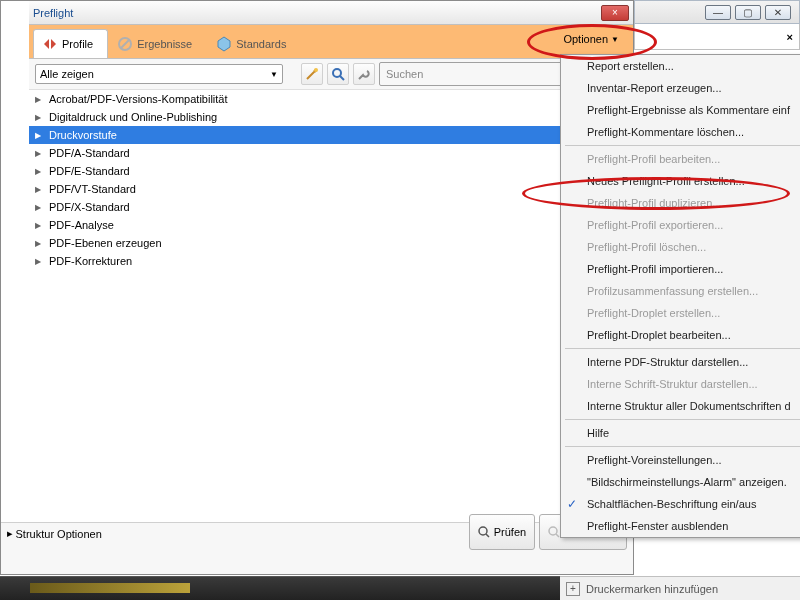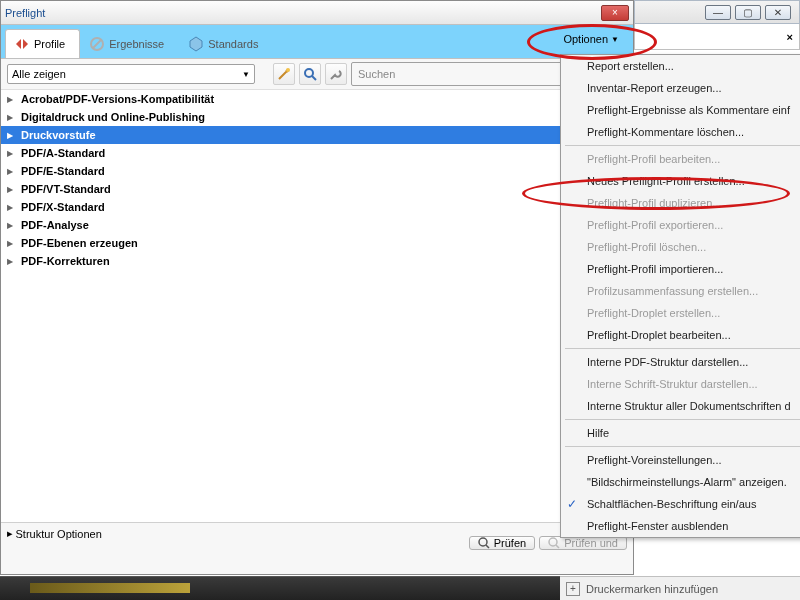--- a/index.html
+++ b/index.html
@@ -1,23 +1,23 @@
 <!DOCTYPE html>
 <html><head>
 <meta charset="utf-8">
 <style>
 * { margin: 0; padding: 0; box-sizing: border-box; font-family: "Segoe UI", Tahoma, sans-serif; font-size: 11px; }
 body { background: #fff; width: 800px; height: 600px; overflow: hidden; position: relative; }
 
-.window-frame { position: absolute; top: 0; left: 0; width: 634px; height: 575px; border: 1px solid #8a8a8a; background: #fff; }
+.window-frame { position: absolute; top: 0; left: 0; width: 634px; height: 575px; border: 1px solid #8a8a8a; background: #fff; padding-left: 28px; }
 .titlebar { height: 24px; background: linear-gradient(#fdfdfd,#e7e7e7); display: flex; align-items: center; padding: 0 4px; color: #1a4d8f; font-size: 12px; border-bottom: 1px solid #c0c0c0; }
 .titlebar .spacer { flex: 1; }
 .titlebar .close-btn { width: 28px; height: 16px; background: linear-gradient(#e26a66,#c43c36); border: 1px solid #8a3430; border-radius: 2px; color: #fff; text-align: center; line-height: 13px; font-size: 10px; }
 
-.tabs-row { height: 34px; display: flex; align-items: flex-end; padding-left: 4px; background: #7dd3fc; border-bottom: 1px solid #c0c0c0; }
+.tabs-row { height: 34px; display: flex; align-items: flex-end; padding-left: 4px; background: #fdba74; border-bottom: 1px solid #c0c0c0; }
 .tab { display: flex; align-items: center; gap: 4px; padding: 6px 14px 6px 8px; border: 1px solid transparent; border-bottom: none; border-top-left-radius: 3px; border-top-right-radius: 3px; color: #555; }
 .tab.active { background: #fff; border-color: #c0c0c0; color: #000; }
 .tab-icon { width: 16px; height: 16px; display: inline-flex; align-items: center; justify-content: center; }
 
 .optionen-area { position: absolute; right: 8px; top: 30px; display: flex; align-items: center; gap: 3px; padding: 2px 6px; margin-left: 6px; }
 .optionen-area .arrow { font-size: 8px; }
 
 .highlight-ellipse { position: absolute; border: 3px solid #d01818; border-radius: 50%; pointer-events: none; }
 .ellipse-optionen { left: 527px; top: 24px; width: 130px; height: 36px; }
 .ellipse-new-profile { left: 522px; top: 177px; width: 268px; height: 33px; }
@@ -26,26 +26,26 @@
 .filter-combo { width: 248px; height: 20px; border: 1px solid #a0a0a0; border-radius: 2px; background: #fff; padding: 0 4px; display: flex; align-items: center; justify-content: space-between; }
 .filter-combo .dd { font-size: 8px; }
 .tool-btn { width: 22px; height: 22px; border: 1px solid #d0d0d0; border-radius: 2px; background: linear-gradient(#fdfdfd,#ececec); display: inline-flex; align-items: center; justify-content: center; }
 .search-box { flex: 1; height: 24px; border: 1px solid #a0a0a0; border-radius: 2px; padding: 0 6px; color: #888; display: flex; align-items: center; margin-left: 0; }
 
 .tree-area { height: 430px; overflow: auto; background: #fff; border-top: 1px solid #e0e0e0; }
 .tree-item { display: flex; align-items: center; gap: 4px; height: 18px; padding: 0 6px; font-size: 12px; }
 .tree-item.selected { background: #2f7de1; color: #fff; }
 .tree-item .arrow { width: 10px; font-size: 8px; color: #666; }
 .tree-item.selected .arrow { color: #fff; }
-.tree-item .label { font-weight: bold; }
+.tree-item .label { font-weight: normal; }
 
 .bottom-area { position: absolute; bottom: 0; left: 0; right: 0; height: 52px; border-top: 1px solid #d0d0d0; background: #f7f7f7; }
 .more-opts { padding: 4px 6px; font-size: 11px; display: flex; align-items: center; gap: 3px; }
 .bottom-btns { position: absolute; right: 6px; bottom: 24px; display: flex; gap: 4px; }
-.b-btn { height: 14px; border: 1px solid #b0b0b0; border-radius: 3px; background: linear-gradient(#fdfdfd,#e8e8e8); padding: 0 8px; display: inline-flex; align-items: center; gap: 4px; }
+.b-btn { height: 36px; border: 1px solid #b0b0b0; border-radius: 3px; background: linear-gradient(#fdfdfd,#e8e8e8); padding: 0 8px; display: inline-flex; align-items: center; gap: 4px; }
 .b-btn.dis { color: #999; }
 
 
 .right-strip { position: absolute; right: 0; top: 0; width: 166px; height: 600px; }
 .right-chrome { height: 24px; display: flex; justify-content: flex-end; align-items: center; gap: 4px; padding-right: 8px; background: linear-gradient(#f3f3f3,#e2e2e2); border: 1px solid #aeb9c6; }
 .win-btn { width: 26px; height: 15px; border: 1px solid #6b7683; border-radius: 2px; background: linear-gradient(#f4f7fb,#d8e1ec); display: inline-flex; align-items: center; justify-content: center; font-size: 10px; color: #3a3a3a; }
 .right-toolbar { height: 26px; border: 1px solid #c0c0c0; border-top: none; display: flex; justify-content: flex-end; align-items: center; padding-right: 6px; }
 
 
 .dropdown { position: absolute; left: 560px; top: 54px; width: 264px; background: #f4f4f4; border: 1px solid #9a9a9a; box-shadow: 2px 2px 4px rgba(0,0,0,0.25); }

